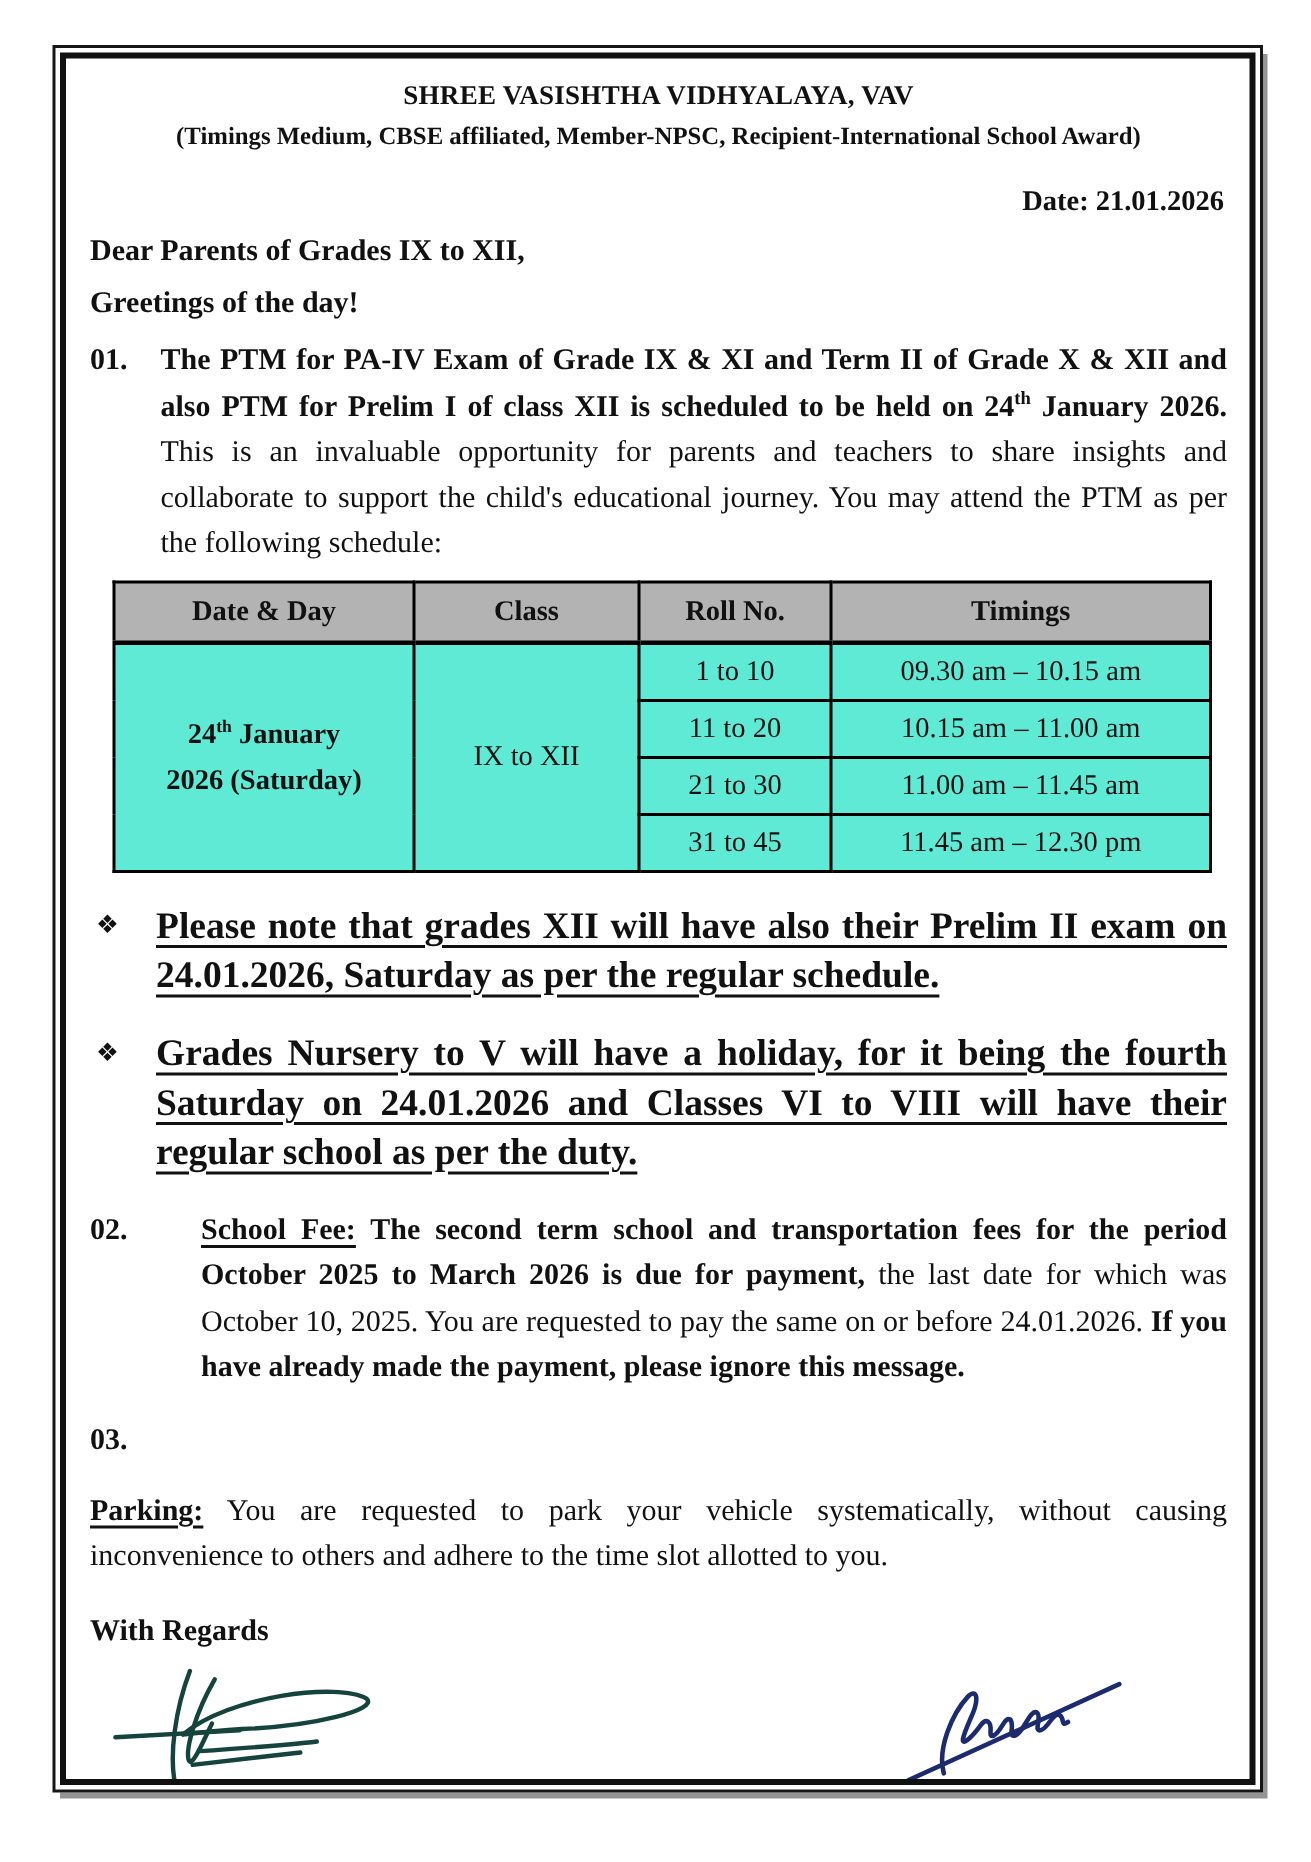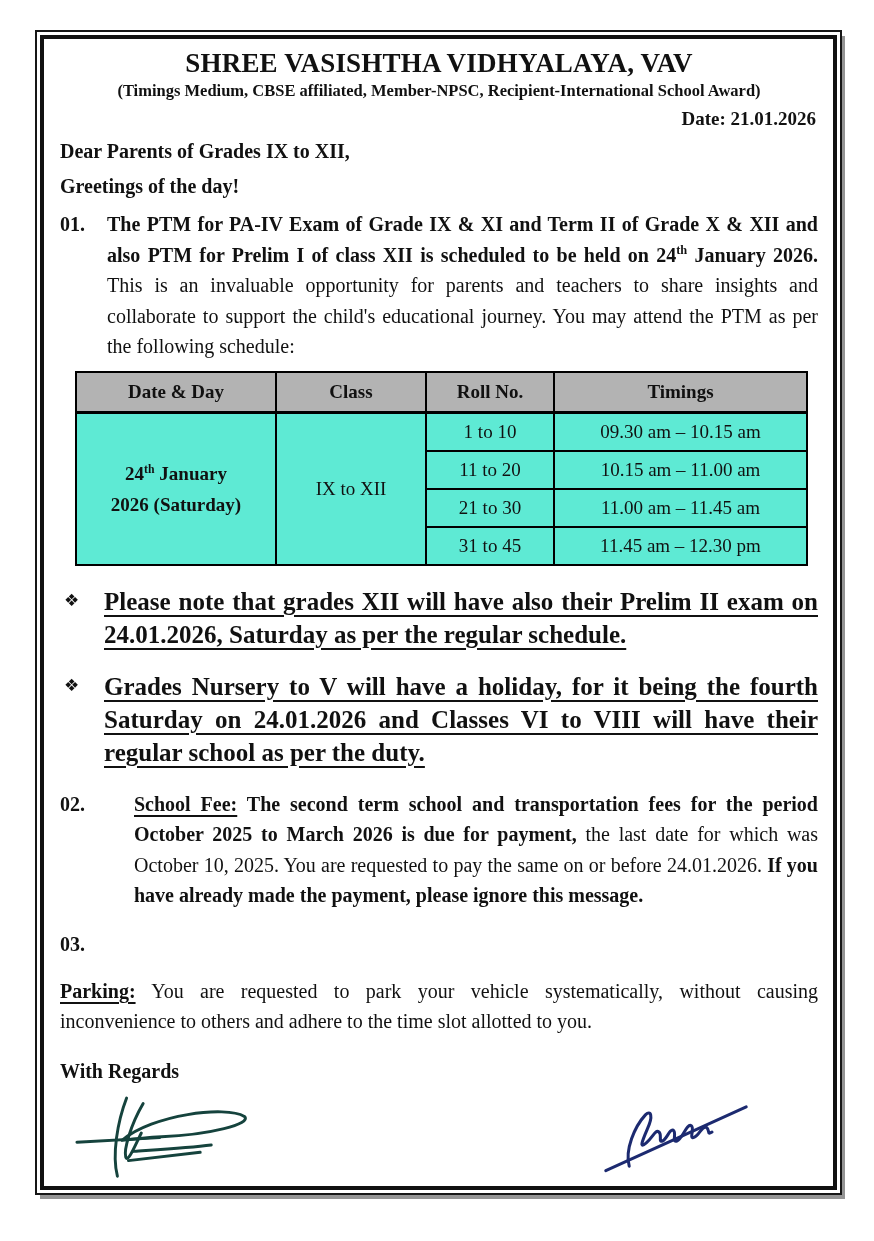--- a/index.html
+++ b/index.html
@@ -9,23 +9,23 @@
   .frame-outer {
     position: absolute; left: 35px; top: 30px; width: 807px; height: 1165px;
     border: 2px solid #161616; padding: 3px; background: #fff;
     box-shadow: 4px 5px 0 -1px #949494;
   }
   .frame-inner {
     border: 4px solid #111; width: 100%; height: 100%;
     padding: 8px 15px 8px 16px; overflow: hidden;
   }
 
-  .doc-title { text-align: center; font-weight: bold; font-size: 27px; line-height: 32px; letter-spacing: 0.2px; }
+  .doc-title { text-align: center; font-weight: bold; font-size: 18px; line-height: 32px; letter-spacing: 0.2px; }
   .doc-subtitle { text-align: center; font-weight: bold; font-size: 16.5px; line-height: 22px; margin-top: 1px; }
-  .doc-date { text-align: right; font-weight: bold; font-size: 19px; line-height: 25px; margin-top: 4px; padding-right: 2px; }
+  .doc-date { text-align: right; font-weight: bold; font-size: 19px; line-height: 25px; margin-top: 20px; padding-right: 2px; }
   .salutation { font-weight: bold; font-size: 20px; line-height: 27px; margin-top: 7px; }
   .greeting { font-weight: bold; font-size: 20px; line-height: 27px; margin-top: 8px; }
 
   .numbered { display: flex; margin-top: 9px; }
   .num { flex: 0 0 47px; font-weight: bold; font-size: 20px; line-height: 30.5px; }
   .ntext { flex: 1; text-align: justify; font-size: 20px; line-height: 30.5px; }
   .b { font-weight: bold; }
   .bu { font-weight: bold; text-decoration: underline; text-decoration-thickness: 2px; text-underline-offset: 4px; }
   sup { font-size: 0.62em; line-height: 0; }
 

